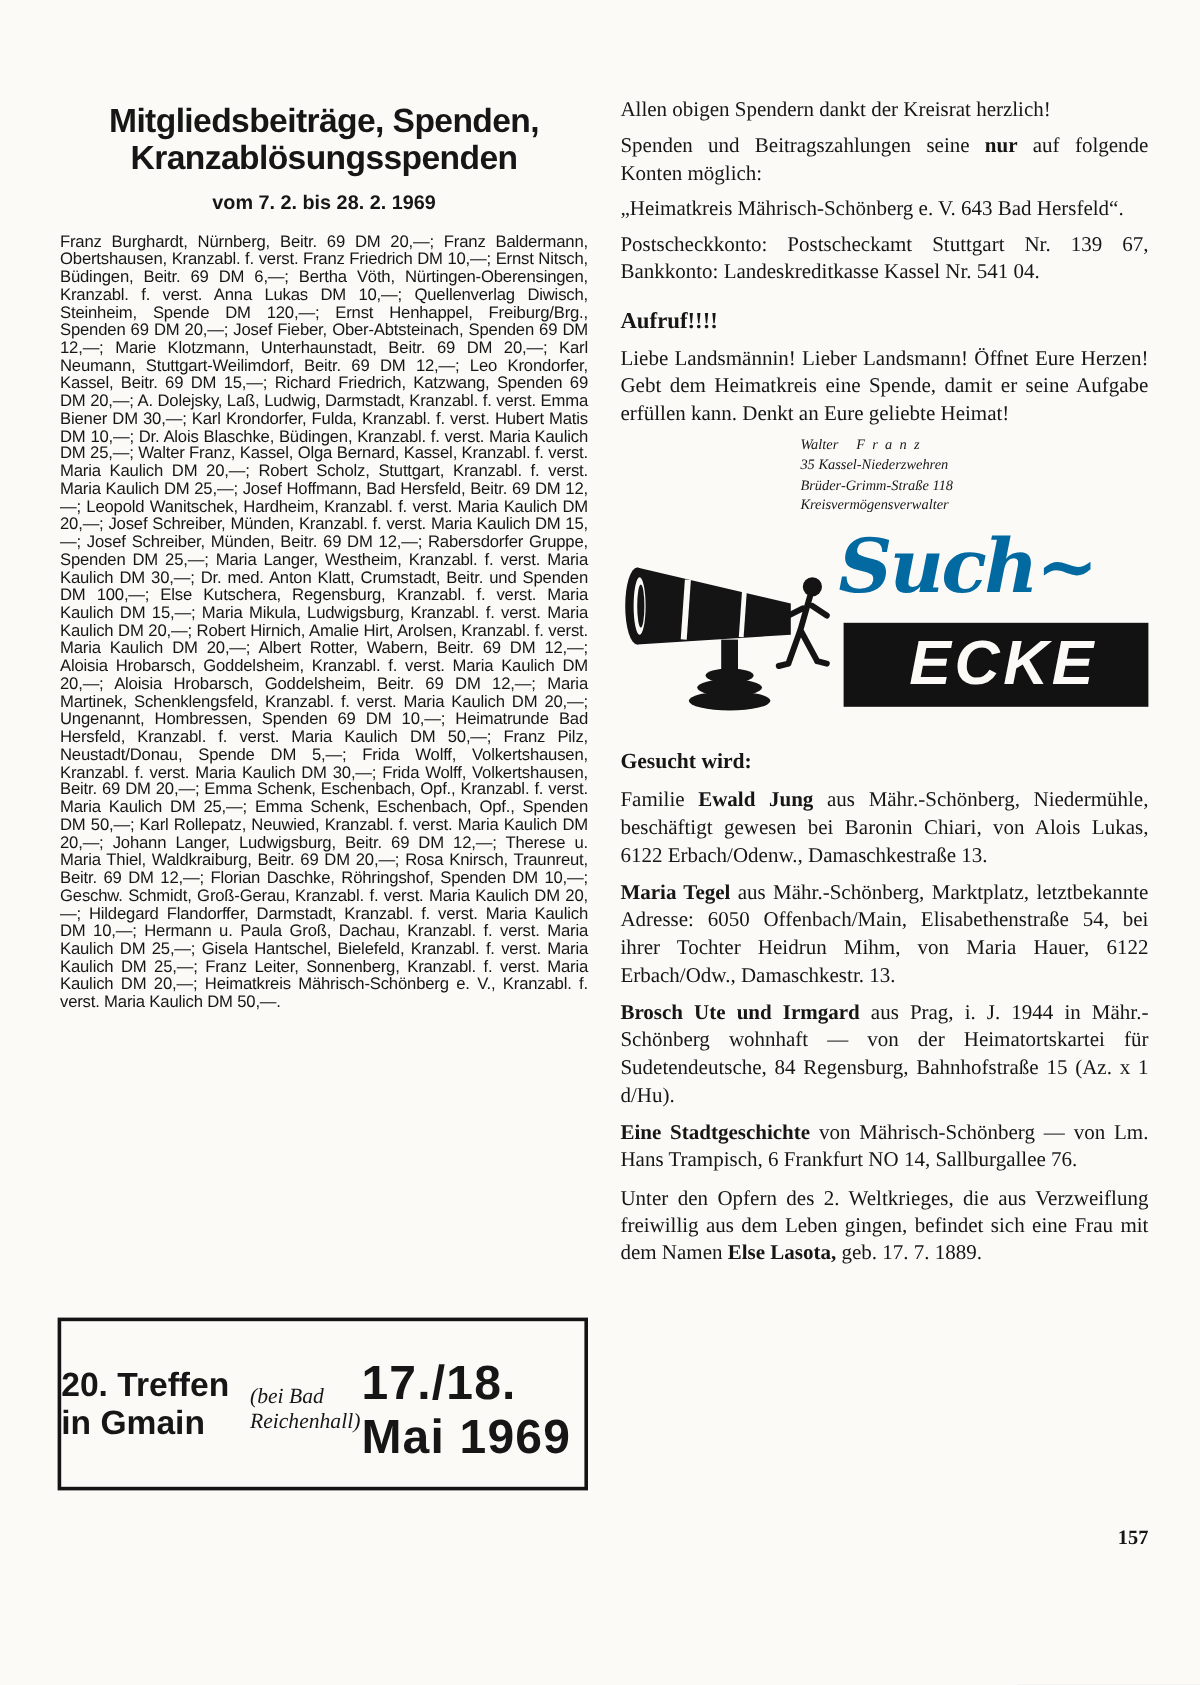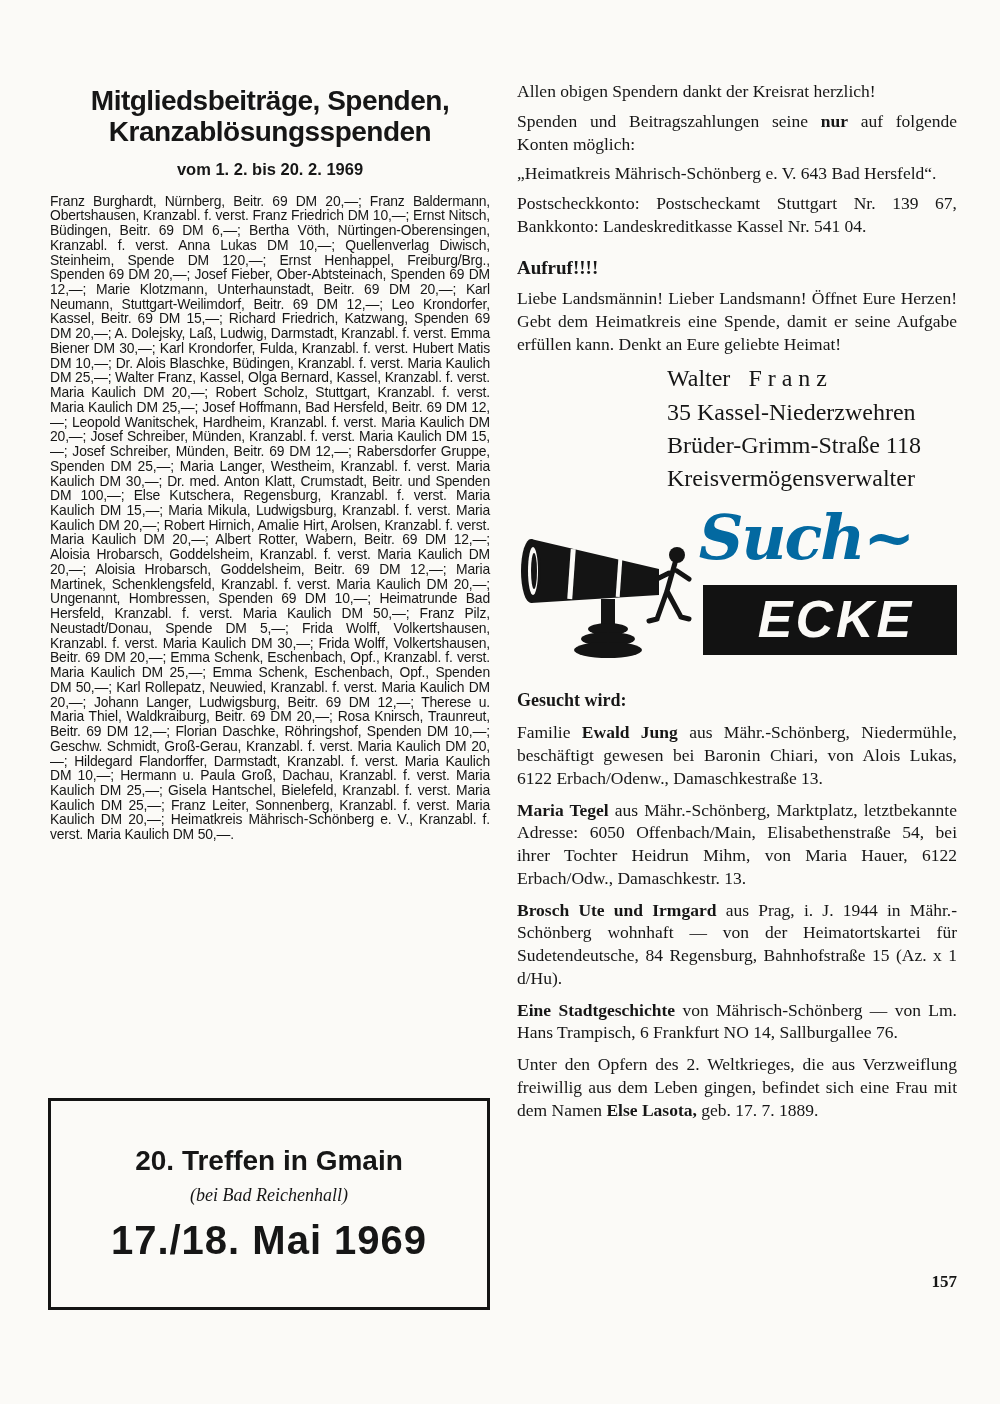--- a/index.html
+++ b/index.html
@@ -15,34 +15,34 @@
   
   .col-left{position:absolute;left:50px;top:86px;width:440px;}
   .title{margin:0;text-align:center;font-family:"Liberation Sans",sans-serif;
          font-weight:bold;font-size:28px;line-height:1.1;letter-spacing:-0.5px;}
   .title span{display:block;}
   .daterange{margin-top:12px;text-align:center;font-family:"Liberation Sans",sans-serif;
              font-weight:bold;font-size:16.5px;}
   .donors{margin:15px 0 0 0;font-family:"Liberation Sans",sans-serif;
           font-size:13.9px;line-height:1.06;text-align:justify;letter-spacing:-0.15px;
           hyphens:auto;-webkit-hyphens:auto;}
-  .event-box{position:absolute;left:48px;top:1098px;width:442px;height:212px;
+  .event-box{position:absolute;left:48px;top:1098px;width:442px;height:144px;
              box-sizing:border-box;border:3px solid #141414;background:#fbfaf7;
-             display:flex;flex-direction:column;align-items:center;justify-content:center;}
+             display:flex;align-items:center;justify-content:center;}
   .eb-title{font-family:"Liberation Sans",sans-serif;font-weight:bold;font-size:28px;}
   .eb-loc{font-family:"Liberation Serif",serif;font-size:18px;margin-top:8px;font-style:italic;}
   .eb-date{font-family:"Liberation Sans",sans-serif;font-weight:800;font-size:40px;
            letter-spacing:1px;margin-top:12px;}
   
   .col-right{position:absolute;left:517px;top:80px;width:440px;
              font-size:17.5px;line-height:1.3;}
   .rp{margin:7px 0;text-align:justify;}
   .rp.first{margin-top:0;}
   .aufruf{margin:18px 0 6px 0;font-size:19px;font-weight:bold;}
-  .signature{margin:6px 0 0 150px;font-size:24px;line-height:1.38;}
+  .signature{margin:6px 0 0 150px;font-size:12px;line-height:1.38;font-style:italic;}
   .sig-name .spaced{letter-spacing:6px;margin-left:12px;}
   .b{font-weight:bold;}
   
   .logo{position:relative;height:152px;margin:28px 0 0 0;}
   .logo-art{position:absolute;left:0;top:0;}
   .logo-script{position:absolute;left:138px;top:-16px;width:302px;text-align:center;
                font-family:"DejaVu Serif",serif;font-style:italic;font-weight:bold;
                font-size:62px;line-height:1;color:#0369a1;letter-spacing:-2px;}
   .logo-block{position:absolute;left:186px;top:62px;right:0;background:#121212;color:#fbfaf7;
               font-family:"Liberation Sans",sans-serif;font-style:italic;font-weight:800;
@@ -58,21 +58,21 @@
 </head>
 <body>
 
 <div class="page">
 
   <div class="col-left">
     <h1 class="title">
       <span>Mitgliedsbeiträge, Spenden,</span>
       <span>Kranzablösungsspenden</span>
     </h1>
-    <div class="daterange">vom 1. 2. bis 20. 2. 1969</div>
+    <div class="daterange">vom 7. 2. bis 28. 2. 1969</div>
     <p class="donors">Franz Burghardt, Nürnberg, Beitr. 69 DM 20,—; Franz Baldermann, Obertshausen, Kranzabl. f. verst. Franz Friedrich DM 10,—; Ernst Nitsch, Büdingen, Beitr. 69 DM 6,—; Bertha Vöth, Nürtingen-Oberensingen, Kranzabl. f. verst. Anna Lukas DM 10,—; Quellenverlag Diwisch, Steinheim, Spende DM 120,—; Ernst Henhappel, Freiburg/Brg., Spenden 69 DM 20,—; Josef Fieber, Ober-Abtsteinach, Spenden 69 DM 12,—; Marie Klotzmann, Unterhaunstadt, Beitr. 69 DM 20,—; Karl Neumann, Stuttgart-Weilimdorf, Beitr. 69 DM 12,—; Leo Krondorfer, Kassel, Beitr. 69 DM 15,—; Richard Friedrich, Katzwang, Spenden 69 DM 20,—; A. Dolejsky, Laß, Ludwig, Darmstadt, Kranzabl. f. verst. Emma Biener DM 30,—; Karl Krondorfer, Fulda, Kranzabl. f. verst. Hubert Matis DM 10,—; Dr. Alois Blaschke, Büdingen, Kranzabl. f. verst. Maria Kaulich DM 25,—; Walter Franz, Kassel, Olga Bernard, Kassel, Kranzabl. f. verst. Maria Kaulich DM 20,—; Robert Scholz, Stuttgart, Kranzabl. f. verst. Maria Kaulich DM 25,—; Josef Hoffmann, Bad Hersfeld, Beitr. 69 DM 12,—; Leopold Wanitschek, Hardheim, Kranzabl. f. verst. Maria Kaulich DM 20,—; Josef Schreiber, Münden, Kranzabl. f. verst. Maria Kaulich DM 15,—; Josef Schreiber, Münden, Beitr. 69 DM 12,—; Rabersdorfer Gruppe, Spenden DM 25,—; Maria Langer, Westheim, Kranzabl. f. verst. Maria Kaulich DM 30,—; Dr. med. Anton Klatt, Crumstadt, Beitr. und Spenden DM 100,—; Else Kutschera, Regensburg, Kranzabl. f. verst. Maria Kaulich DM 15,—; Maria Mikula, Ludwigsburg, Kranzabl. f. verst. Maria Kaulich DM 20,—; Robert Hirnich, Amalie Hirt, Arolsen, Kranzabl. f. verst. Maria Kaulich DM 20,—; Albert Rotter, Wabern, Beitr. 69 DM 12,—; Aloisia Hrobarsch, Goddelsheim, Kranzabl. f. verst. Maria Kaulich DM 20,—; Aloisia Hrobarsch, Goddelsheim, Beitr. 69 DM 12,—; Maria Martinek, Schenklengsfeld, Kranzabl. f. verst. Maria Kaulich DM 20,—; Ungenannt, Hombressen, Spenden 69 DM 10,—; Heimatrunde Bad Hersfeld, Kranzabl. f. verst. Maria Kaulich DM 50,—; Franz Pilz, Neustadt/Donau, Spende DM 5,—; Frida Wolff, Volkertshausen, Kranzabl. f. verst. Maria Kaulich DM 30,—; Frida Wolff, Volkertshausen, Beitr. 69 DM 20,—; Emma Schenk, Eschenbach, Opf., Kranzabl. f. verst. Maria Kaulich DM 25,—; Emma Schenk, Eschenbach, Opf., Spenden DM 50,—; Karl Rollepatz, Neuwied, Kranzabl. f. verst. Maria Kaulich DM 20,—; Johann Langer, Ludwigsburg, Beitr. 69 DM 12,—; Therese u. Maria Thiel, Waldkraiburg, Beitr. 69 DM 20,—; Rosa Knirsch, Traunreut, Beitr. 69 DM 12,—; Florian Daschke, Röhringshof, Spenden DM 10,—; Geschw. Schmidt, Groß-Gerau, Kranzabl. f. verst. Maria Kaulich DM 20,—; Hildegard Flandorffer, Darmstadt, Kranzabl. f. verst. Maria Kaulich DM 10,—; Hermann u. Paula Groß, Dachau, Kranzabl. f. verst. Maria Kaulich DM 25,—; Gisela Hantschel, Bielefeld, Kranzabl. f. verst. Maria Kaulich DM 25,—; Franz Leiter, Sonnenberg, Kranzabl. f. verst. Maria Kaulich DM 20,—; Heimatkreis Mährisch-Schönberg e. V., Kranzabl. f. verst. Maria Kaulich DM 50,—.</p>
   </div>
 
   <div class="event-box">
     <div class="eb-title">20. Treffen in Gmain</div>
     <div class="eb-loc">(bei Bad Reichenhall)</div>
     <div class="eb-date">17./18. Mai 1969</div>
   </div>
 
   <div class="col-right">

